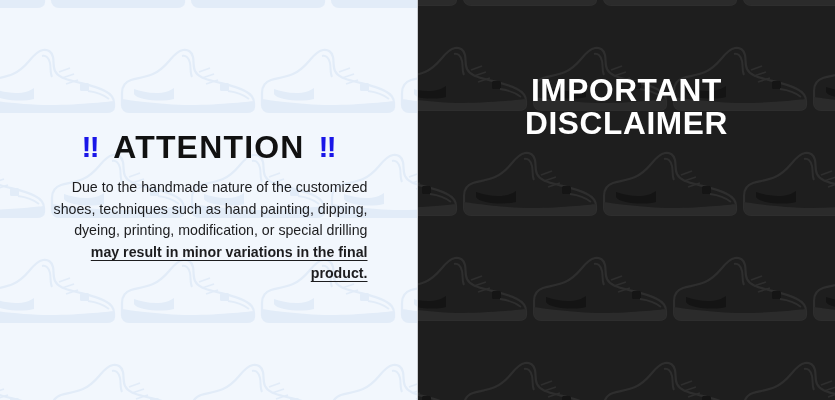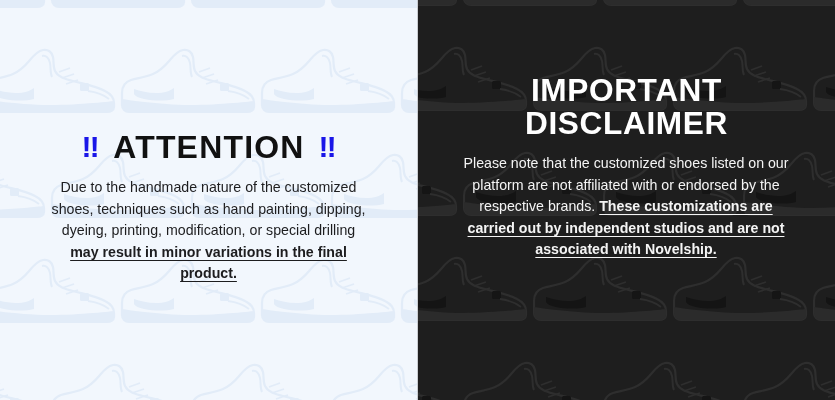--- a/index.html
+++ b/index.html
@@ -106,21 +106,21 @@
   .heading-disclaimer .hl { display: block; }
 
   
   .body-copy {
     margin: 0;
     text-align: center;
     font-size: 14.2px;
     line-height: 1.52;
     max-width: 320px;
   }
-  .body-left  { color: #1d1d1f; max-width: 318px; }
+  .body-left  { color: #1d1d1f; max-width: 318px; text-align: right; }
   .body-right { color: #f4f4f4; max-width: 330px; }
 
   .emph {
     font-weight: 700;
     text-decoration: underline;
     text-underline-offset: 2.5px;
     text-decoration-thickness: 1.3px;
   }
 </style>
 </head>
@@ -251,18 +251,17 @@
       </svg>
     </div>
 
     <div class="content content-right">
 
       <h1 class="heading-disclaimer">
         <span class="hl">IMPORTANT</span>
         <span class="hl">DISCLAIMER</span>
       </h1>
 
-      <p class="body-copy body-right"><span>Please note that the customized shoes listed on our platform are not affiliated with or endorsed by the respective brands. </span><span class="emph">These customizations are carried out by independent studios and are not associated with Novelship.</span></p>
 
     </div>
   </section>
 
 </div>
 
 </body></html>

